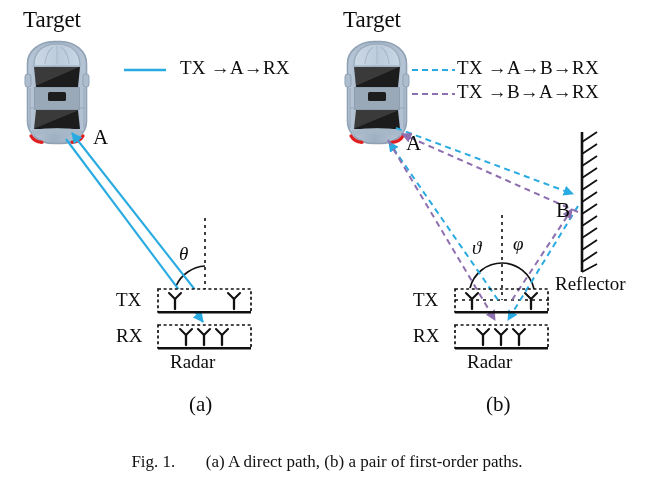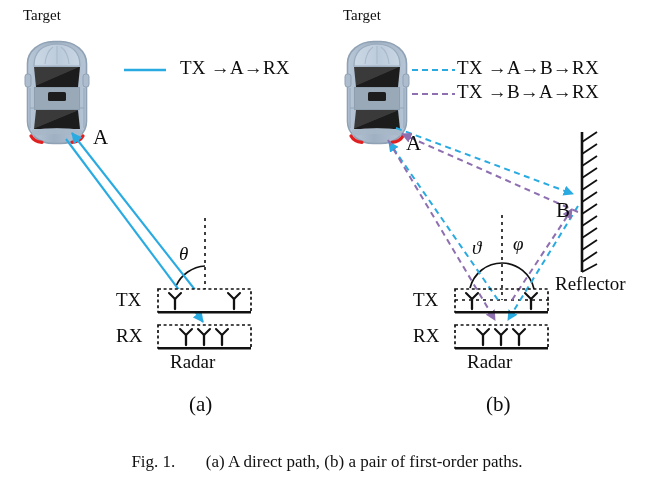--- a/index.html
+++ b/index.html
@@ -2,21 +2,21 @@
 <html><head>
 <meta charset="utf-8">
 <style>
   html,body{margin:0;padding:0;background:#ffffff;}
   body{width:654px;height:492px;position:relative;overflow:hidden;
        font-family:"Liberation Serif","DejaVu Serif",serif;color:#111;}
   .fig{position:absolute;left:0;top:0;width:654px;height:492px;}
   svg{display:block;}
   .lbl{position:absolute;font-family:"Liberation Serif","DejaVu Serif",serif;
        color:#0d0d0d;white-space:nowrap;line-height:1;}
-  .t-target{font-size:15px;}
+  .t-target{font-size:23px;}
   .t-node{font-size:21px;}
   .t-small{font-size:19px;}
   .t-ang{font-size:19px;font-style:italic;font-family:"Liberation Serif","DejaVu Serif",serif;}
   .t-legend{font-size:19px;letter-spacing:.2px;}
   .t-panel{font-size:21px;}
   .caption{position:absolute;left:0;top:452px;width:654px;text-align:center;
            font-size:17px;font-family:"Liberation Serif","DejaVu Serif",serif;color:#111;}
   .cap-inner{display:inline-block;text-align:center;}
   .cap-gap{display:inline-block;width:22px;}
 </style>

